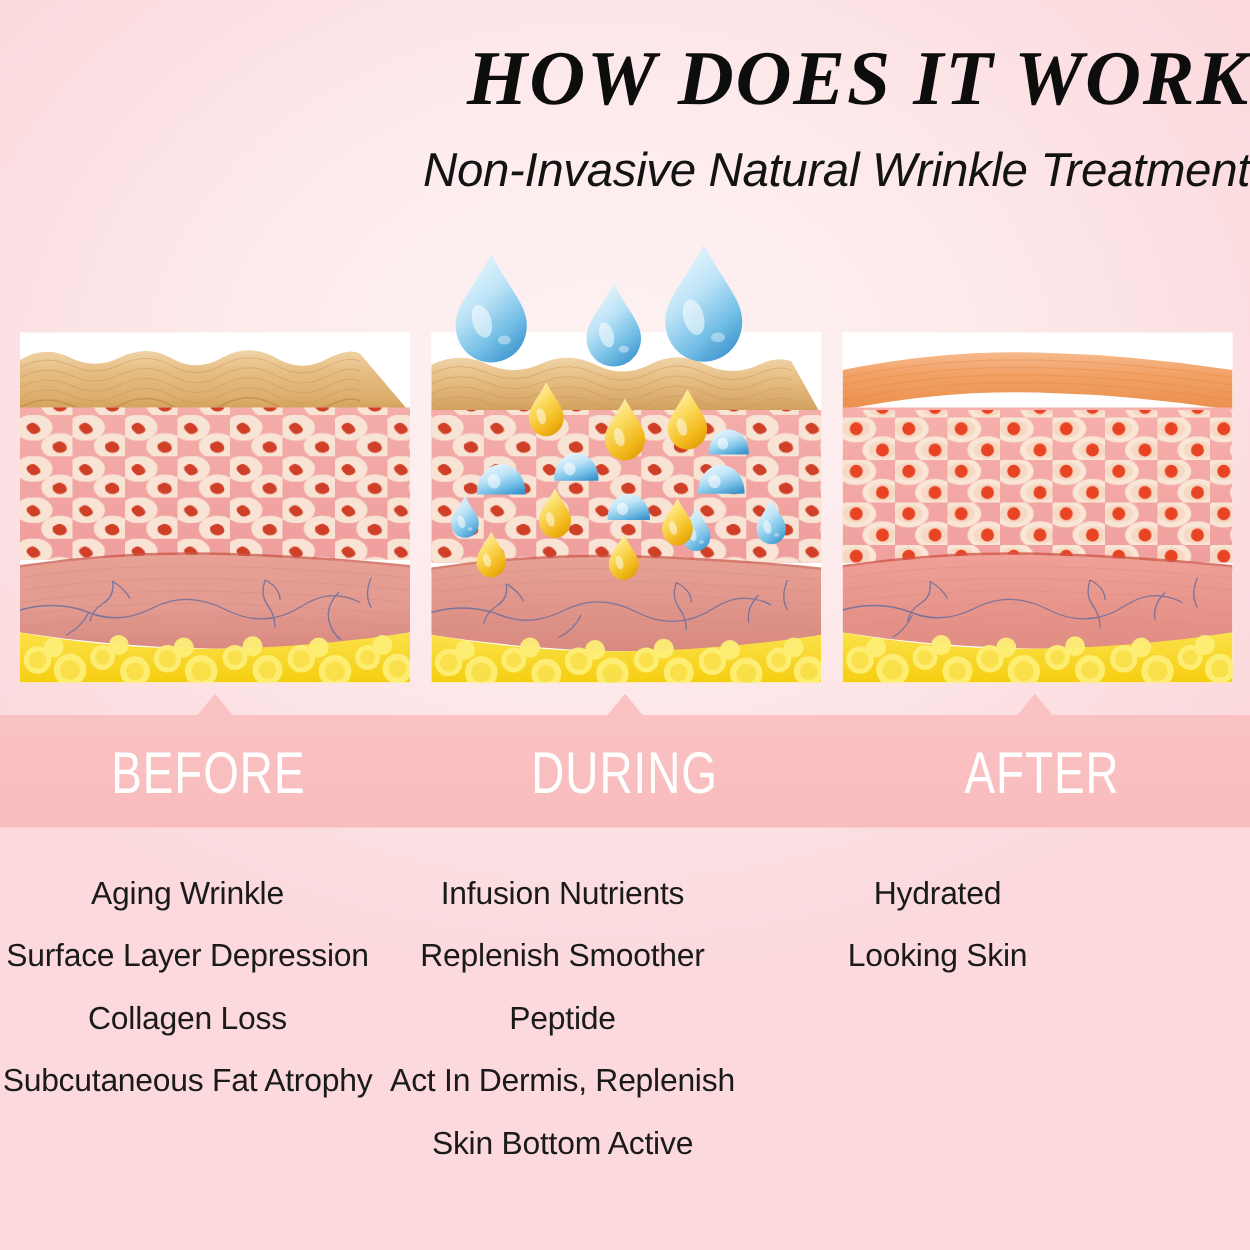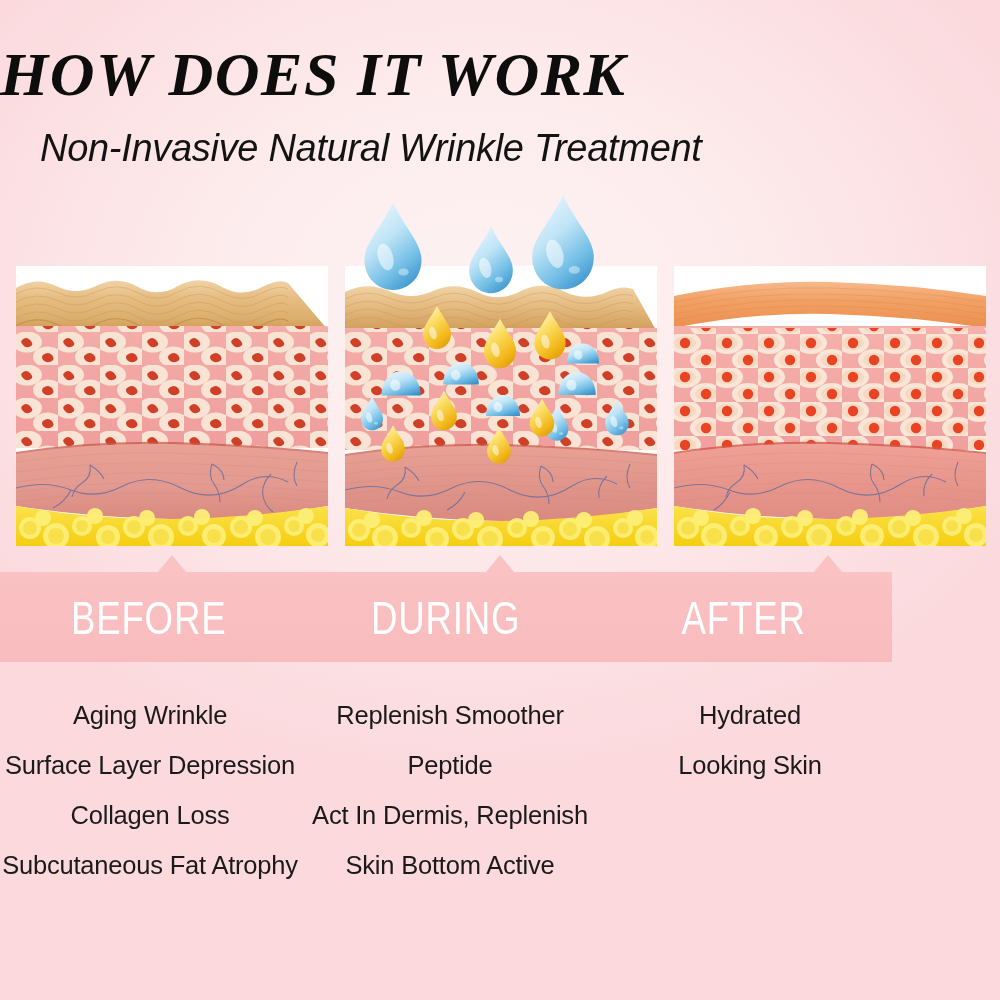--- a/index.html
+++ b/index.html
@@ -22,22 +22,22 @@
     width: 1000px;
     height: 1000px;
     background:
       radial-gradient(ellipse 62% 48% at 48% 30%, #fdf2f2 0%, #fdeced 42%, #fce0e3 78%, #fbd9dd 100%);
     overflow: hidden;
   }
 
   
   .header {
     position: absolute;
-    top: 16px; left: 0; right: 0;
-    text-align: left;
+    top: 5px; left: 0; right: 0;
+    text-align: right;
     padding-top: 26px;
   }
 
   .main-title {
     font-family: "Liberation Serif", "DejaVu Serif", serif;
     font-weight: bold;
     font-style: italic;
     font-size: 62px;
     letter-spacing: 1.5px;
     color: #0d0d0d;
@@ -76,21 +76,21 @@
     background: #ffffff;
   }
 
   .panel svg { display: block; }
 
   
   .banner {
     position: absolute;
     top: 572px;
     left: 0;
-    width: 892px;
+    width: 1000px;
     height: 90px;
     background: linear-gradient(180deg, #fac2c3 0%, #f9bec0 55%, #f8bcbe 100%);
   }
 
   .notch {
     position: absolute;
     top: -17px;
     width: 0; height: 0;
     border-left: 14px solid transparent;
     border-right: 14px solid transparent;
@@ -546,20 +546,21 @@
   <div class="lists">
 
     <div class="list-col">
       <div class="list-item">Aging Wrinkle</div>
       <div class="list-item">Surface Layer Depression</div>
       <div class="list-item">Collagen Loss</div>
       <div class="list-item">Subcutaneous Fat Atrophy</div>
     </div>
 
     <div class="list-col">
+      <div class="list-item">Infusion Nutrients</div>
       <div class="list-item">Replenish Smoother</div>
       <div class="list-item">Peptide</div>
       <div class="list-item">Act In Dermis, Replenish</div>
       <div class="list-item">Skin Bottom Active</div>
     </div>
 
     <div class="list-col">
       <div class="list-item">Hydrated</div>
       <div class="list-item">Looking Skin</div>
     </div>

